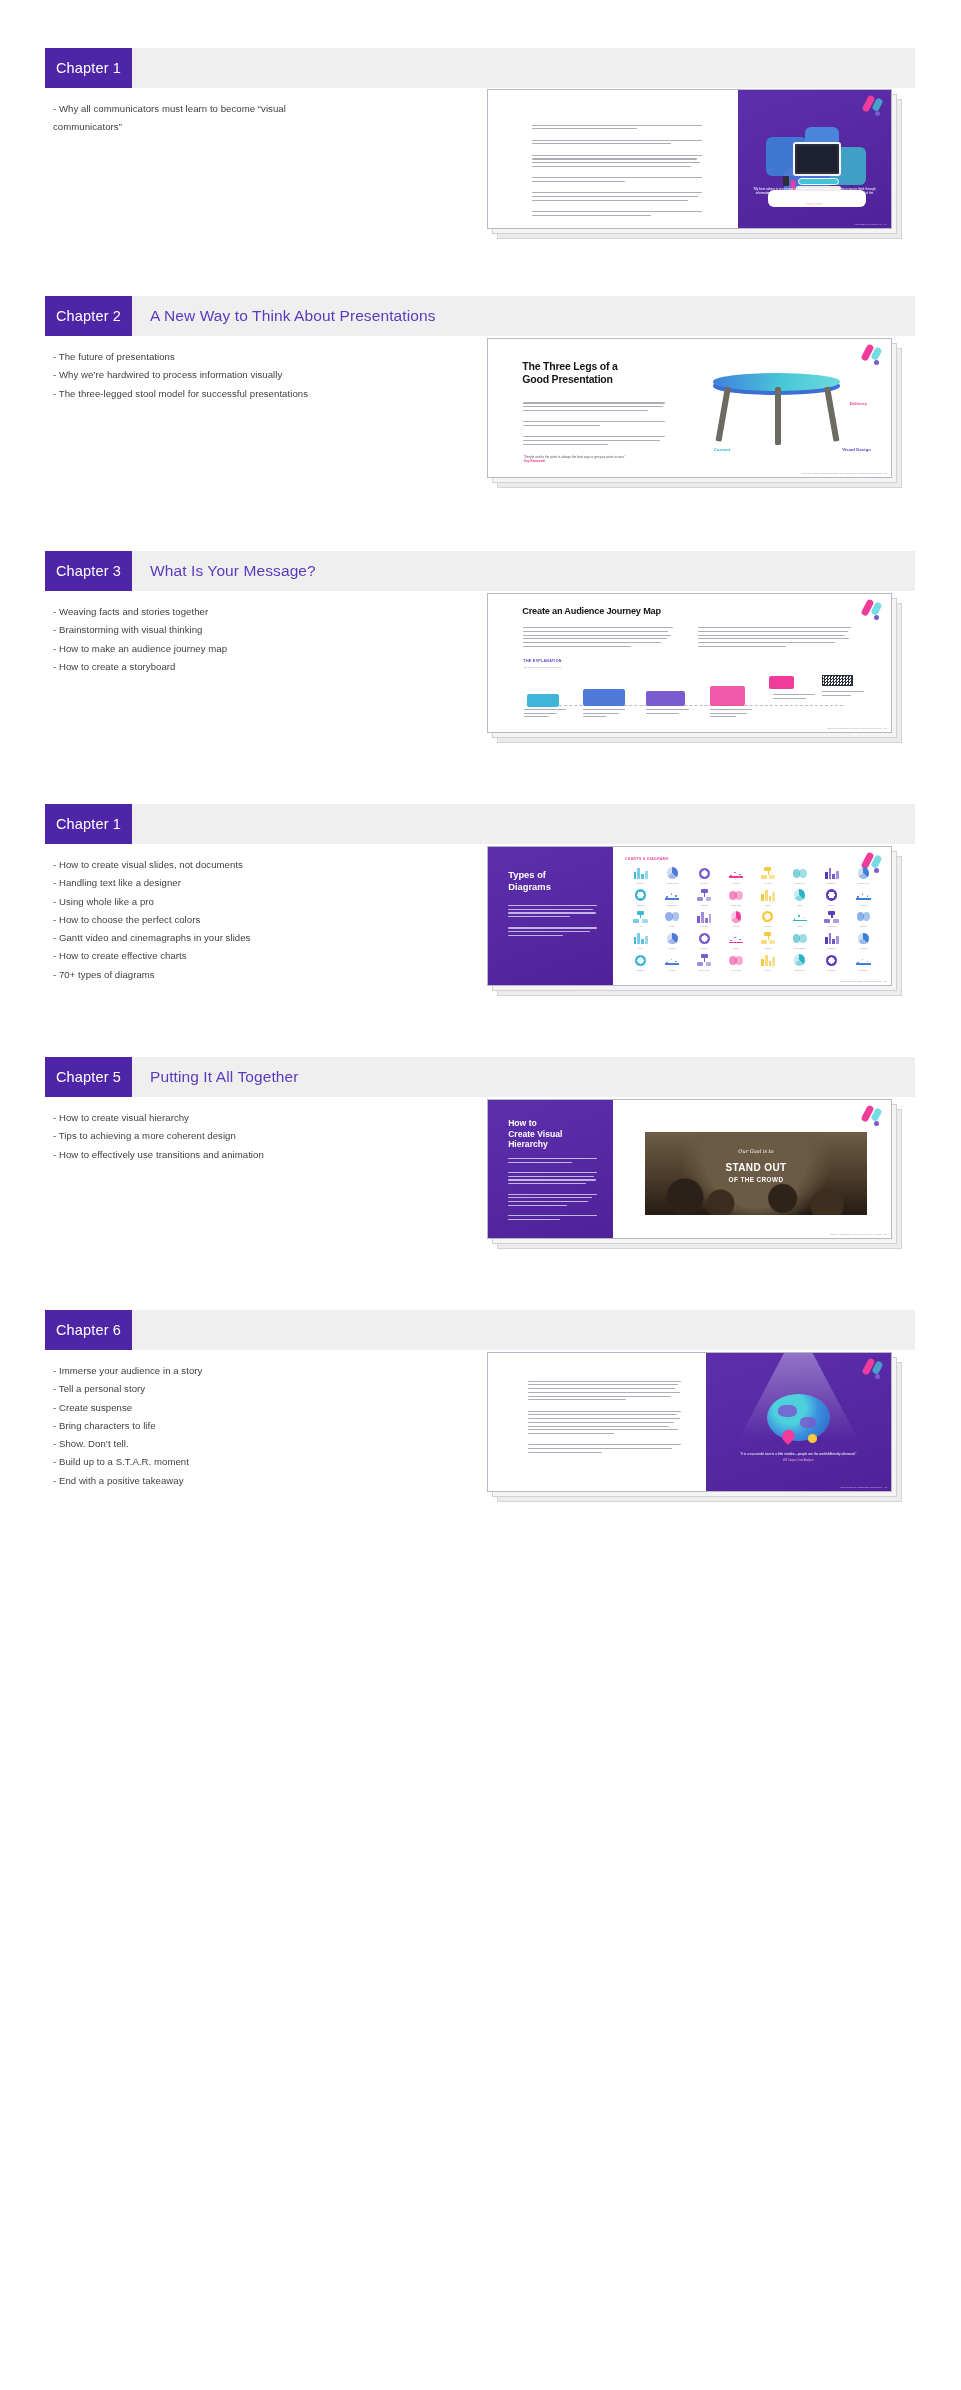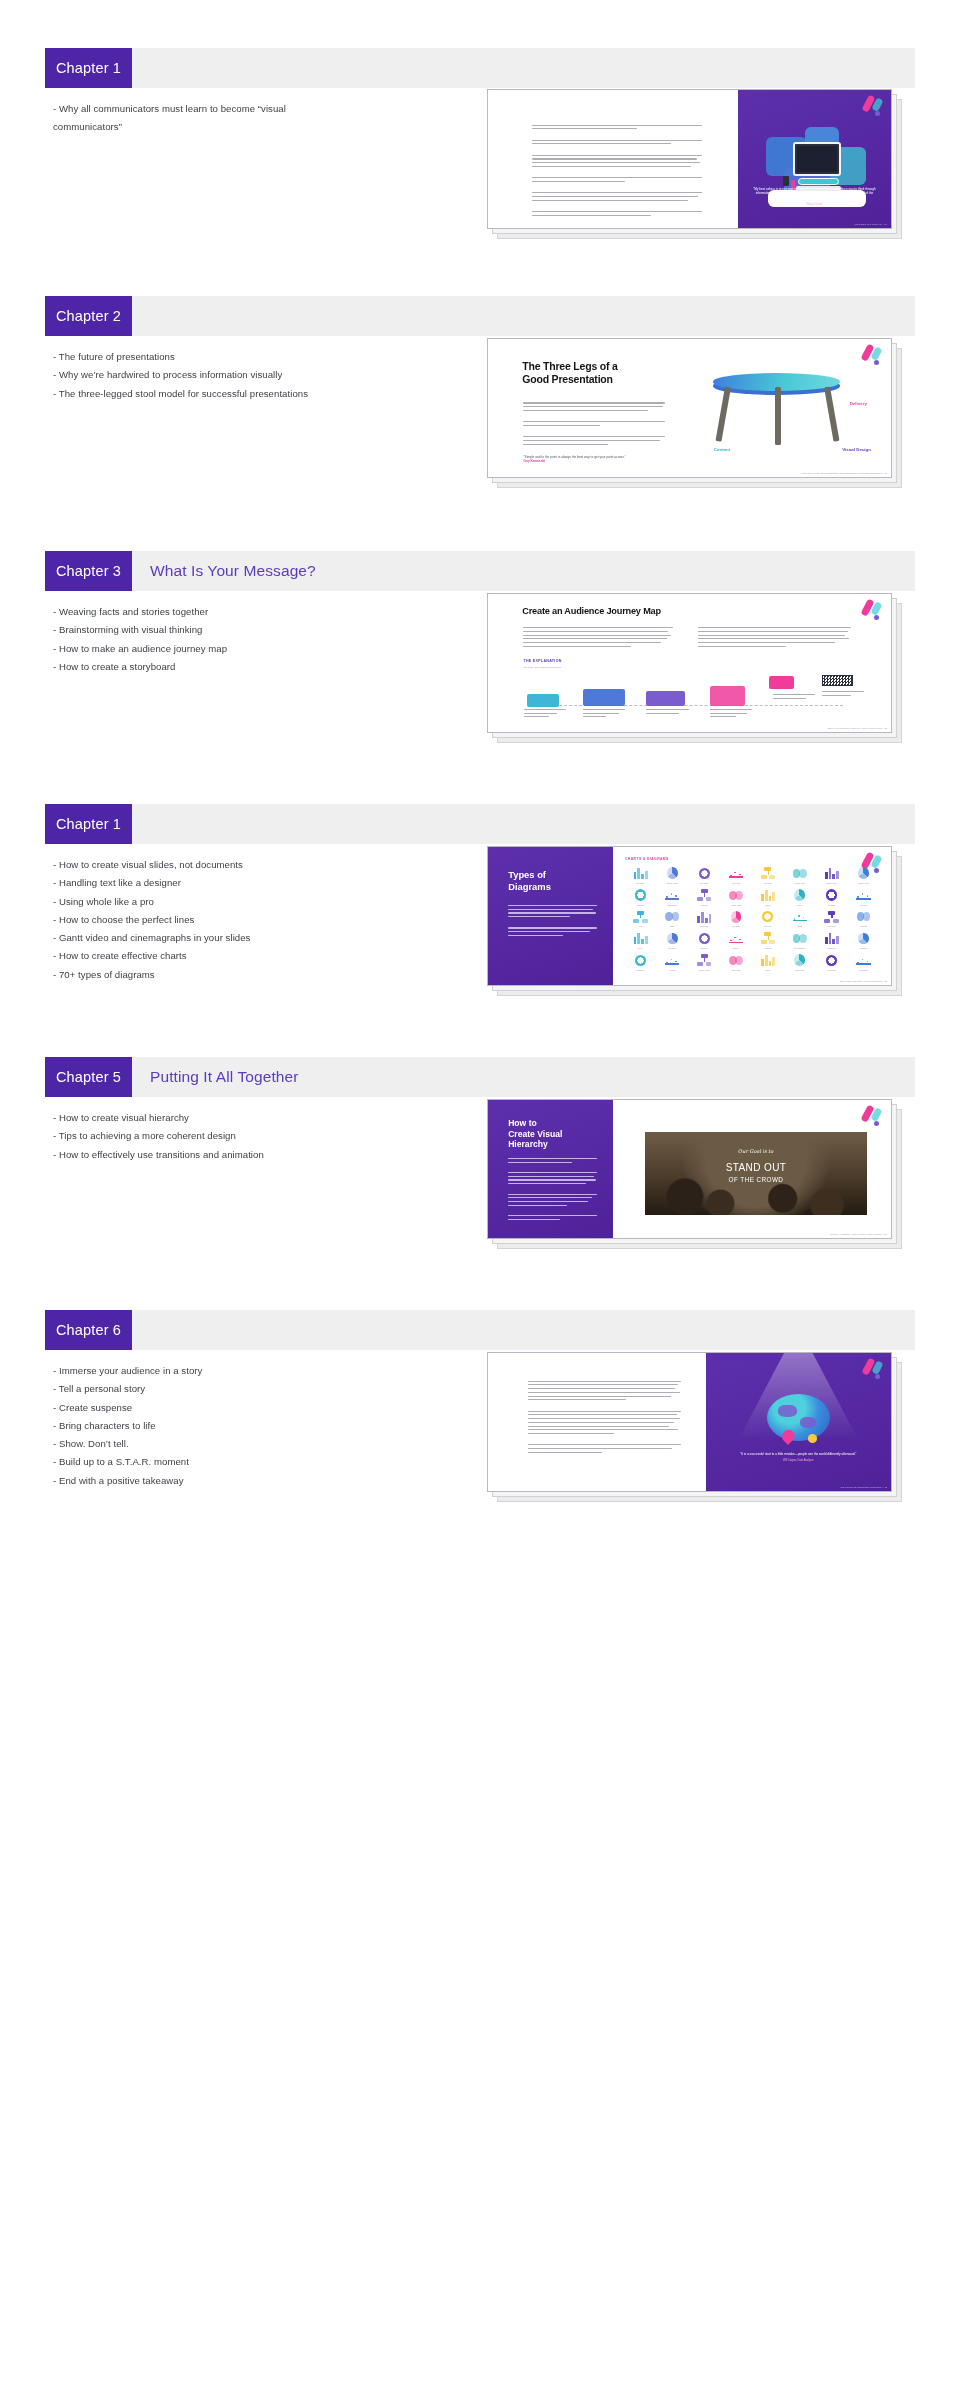--- a/index.html
+++ b/index.html
@@ -112,21 +112,21 @@
     background:
       radial-gradient(circle at 18% 78%, #2b2118 0 9%, rgba(43,33,24,0) 10%),
       radial-gradient(circle at 34% 86%, #3a2c1f 0 8%, rgba(58,44,31,0) 9%),
       radial-gradient(circle at 62% 80%, #2e2318 0 9%, rgba(46,35,24,0) 10%),
       radial-gradient(circle at 82% 88%, #3d2e20 0 8%, rgba(61,46,32,0) 9%),
       radial-gradient(circle at 50% 30%, #6b5a44 0 40%, rgba(107,90,68,0) 60%),
       linear-gradient(180deg,#6e5d46 0%,#4a3b2a 55%,#241b12 100%);
   }
   .photo .ptxt{ position:absolute; left:0; right:0; text-align:center; color:#fff; }
   .photo .script{ font-family:"DejaVu Serif", serif; font-style:italic; }
-  .photo .stand{ font-weight:normal; letter-spacing:.4px; }
+  .photo .stand{ font-weight:bold; letter-spacing:.4px; }
 
   
   .beam{
     position:absolute;
     background:linear-gradient(180deg, rgba(255,255,255,.34) 0%, rgba(255,255,255,0) 100%);
   }
   .globe{ position:absolute; border-radius:50%;
     background:radial-gradient(circle at 36% 30%, #4fd1dd 0 30%, #3b8ede 55%, #2c5fc0 100%); }
   .cont{ position:absolute; background:#7a5ccf; border-radius:40%; opacity:.85; }
 </style>
@@ -200,20 +200,21 @@
           <span class="tl" style="width:100%"></span>
             <span class="tl" style="width:70%"></span>
         </div>
       </div>
     </div>
   </div>
 
   <div class="chapter" style="top:296px;">
     <div class="hdr">
       <div class="hdr-tag">Chapter 2</div>
+      <div class="hdr-title">A New Way to Think About Presentations</div>
     </div>
     <div class="bullets">
       <div class="b">- The future of presentations</div>
       <div class="b">- Why we’re hardwired to process information visually</div>
       <div class="b">- The three-legged stool model for successful presentations</div>
     </div>
 
     <div class="thumbstack" style="left:487px; top:42px; width:428px; height:154px;">
       <div class="sheet s3" style="width:405px;height:140px;"></div>
       <div class="sheet s2" style="width:405px;height:140px;"></div>
@@ -340,21 +341,21 @@
   </div>
 
   <div class="chapter" style="top:804px;">
     <div class="hdr">
       <div class="hdr-tag">Chapter 1</div>
     </div>
     <div class="bullets">
       <div class="b">- How to create visual slides, not documents</div>
       <div class="b">- Handling text like a designer</div>
       <div class="b">- Using whole like a pro</div>
-      <div class="b">- How to choose the perfect lines</div>
+      <div class="b">- How to choose the perfect colors</div>
       <div class="b">- Gantt video and cinemagraphs in your slides</div>
       <div class="b">- How to create effective charts</div>
       <div class="b">- 70+ types of diagrams</div>
     </div>
 
     <div class="thumbstack" style="left:487px; top:42px; width:428px; height:154px;">
       <div class="sheet s3" style="width:405px;height:140px;"></div>
       <div class="sheet s2" style="width:405px;height:140px;"></div>
       <div class="slide" style="width:405px;height:140px;background:#fff;">
         <div class="sl-purple grad-purple" style="left:0;right:auto;width:31%;"></div>

